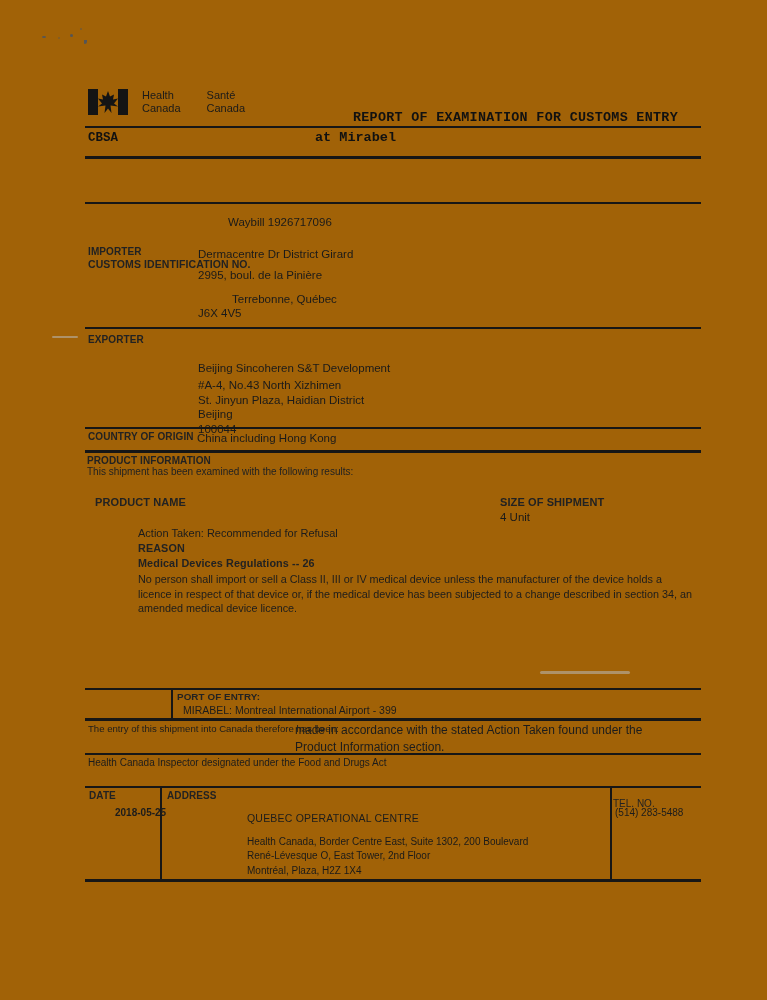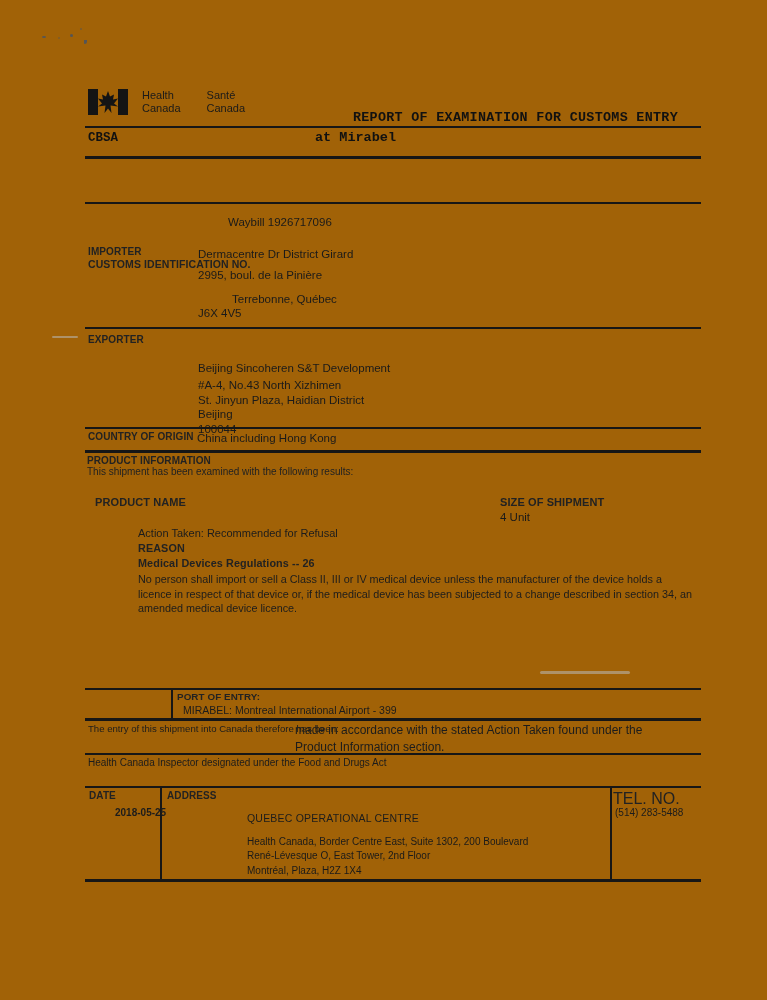--- a/index.html
+++ b/index.html
@@ -121,21 +121,21 @@
   <div class="abs" style="left:88px;top:757px;font-size:10px;">Health Canada Inspector designated under the Food and Drugs Act</div>
 
   <div class="abs" style="left:85px;top:786px;width:616px;height:95px;">
     <div class="hline" style="left:0;top:0;width:616px;height:2px;"></div>
     <div class="hline" style="left:0;top:93px;width:616px;height:2.5px;"></div>
     <div class="vline" style="left:75px;top:0;width:1.6px;height:95px;"></div>
     <div class="vline" style="left:525px;top:0;width:1.6px;height:95px;"></div>
 
     <div class="abs lbl" style="left:4px;top:4px;">DATE</div>
     <div class="abs lbl" style="left:82px;top:4px;">ADDRESS</div>
-    <div class="abs" style="left:528px;top:4px;font-size:16px;color:#222;">TEL. NO.</div>
+    <div class="abs" style="left:528px;top:12px;font-size:10px;color:#222;">TEL. NO.</div>
 
     <div class="abs" style="left:30px;top:21px;font-size:10px;font-weight:bold;">2018-05-25</div>
     <div class="abs" style="left:530px;top:21px;font-size:10px;">(514) 283-5488</div>
 
     <div class="abs" style="left:162px;top:26px;font-size:10.5px;letter-spacing:.2px;">QUEBEC OPERATIONAL CENTRE</div>
     <div class="abs" style="left:162px;top:49px;">
       <div class="addr-line">Health Canada, Border Centre East, Suite 1302, 200 Boulevard</div>
       <div class="addr-line">René-Lévesque O,  East Tower, 2nd Floor</div>
       <div class="addr-line" style="margin-top:1.5px;">Montréal, Plaza, H2Z 1X4</div>
     </div>

